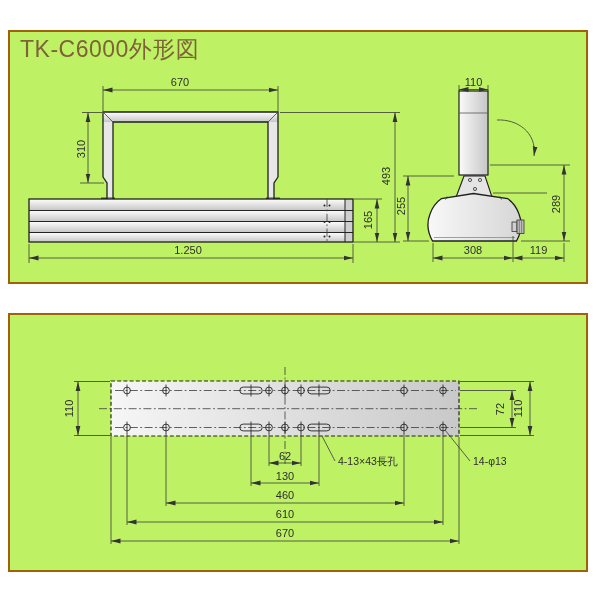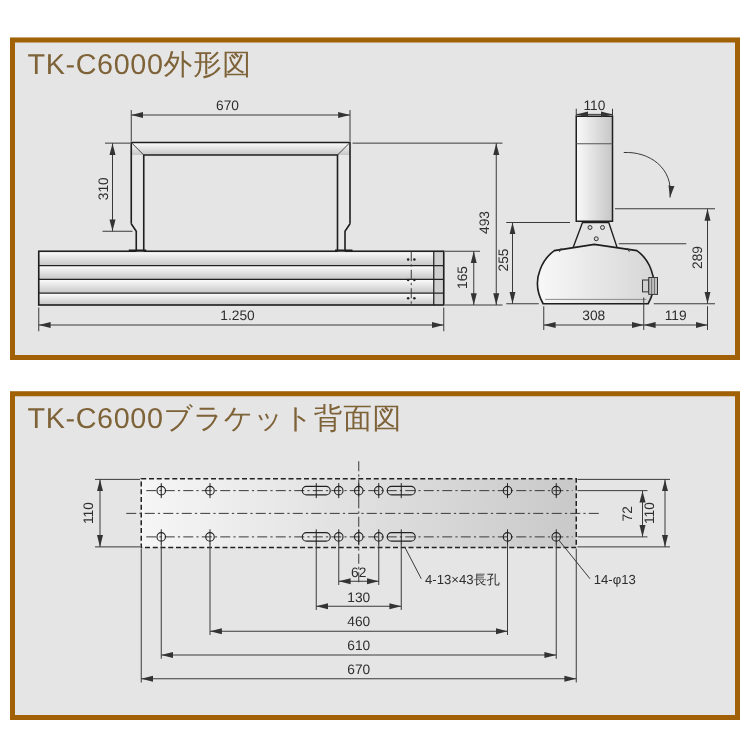--- a/index.html
+++ b/index.html
@@ -1,18 +1,18 @@
 <!DOCTYPE html>
 <html><head>
 <meta charset="utf-8">
 <style>
   html,body{margin:0;padding:0;background:#ffffff;}
   .page{position:relative;width:600px;height:600px;background:#ffffff;overflow:hidden;
         font-family:"Liberation Sans",sans-serif;}
-  .panel{position:absolute;border:4px solid #a16207;background:#e5e5e5;}
+  .panel{position:absolute;border:2px solid #a16207;background:#bef264;}
   .panel-top{left:8px;top:30px;width:576px;height:250px;}
   .panel-bottom{left:8px;top:313px;width:576px;height:255px;}
   .panel-title{position:absolute;left:10px;top:4px;font-size:23px;line-height:26px;
                letter-spacing:0.5px;color:#7e6238;white-space:nowrap;z-index:2;}
   .panel svg{position:absolute;left:0;top:0;width:100%;height:100%;}
   .ol{stroke:#1f1f1f;stroke-width:1.3;fill:none;}
   .thin{stroke:#444;stroke-width:0.8;fill:none;}
   .dim{stroke:#3a3a3a;stroke-width:0.8;fill:none;}
   .ext{stroke:#3a3a3a;stroke-width:0.8;}
   .cl{stroke:#3a3a3a;stroke-width:0.8;stroke-dasharray:8 2.5 1.8 2.5;fill:none;}
@@ -159,21 +159,20 @@
         <line x1="564" y1="243" x2="564" y2="262" class="ext"></line>
         <line x1="433" y1="258" x2="513" y2="258" class="dim" marker-start="url(#arwA)" marker-end="url(#arwA)"></line>
         <line x1="513" y1="258" x2="564" y2="258" class="dim" marker-start="url(#arwA)" marker-end="url(#arwA)"></line>
         <text x="473" y="254" text-anchor="middle" class="dimtxt">308</text>
         <text x="538.5" y="254" text-anchor="middle" class="dimtxt">119</text>
       </g>
     </svg>
   </section>
 
   <section class="panel panel-bottom">
-    <div class="panel-title">TK-C6000ブラケット背面図</div>
     <svg viewBox="10 315 576 255">
       <defs>
         <marker id="arwB" viewBox="0 0 10 6" refX="9.5" refY="3" markerWidth="10" markerHeight="6" orient="auto-start-reverse" markerUnits="userSpaceOnUse">
           <path d="M0,0.6 L9.5,3 L0,5.4 Z" fill="#333"></path>
         </marker>
         <linearGradient id="plateG" x1="0" y1="0" x2="1" y2="0">
           <stop offset="0" stop-color="#f6f6f6"></stop>
             <stop offset="1" stop-color="#c9c9c9"></stop>
         </linearGradient>
       </defs>

